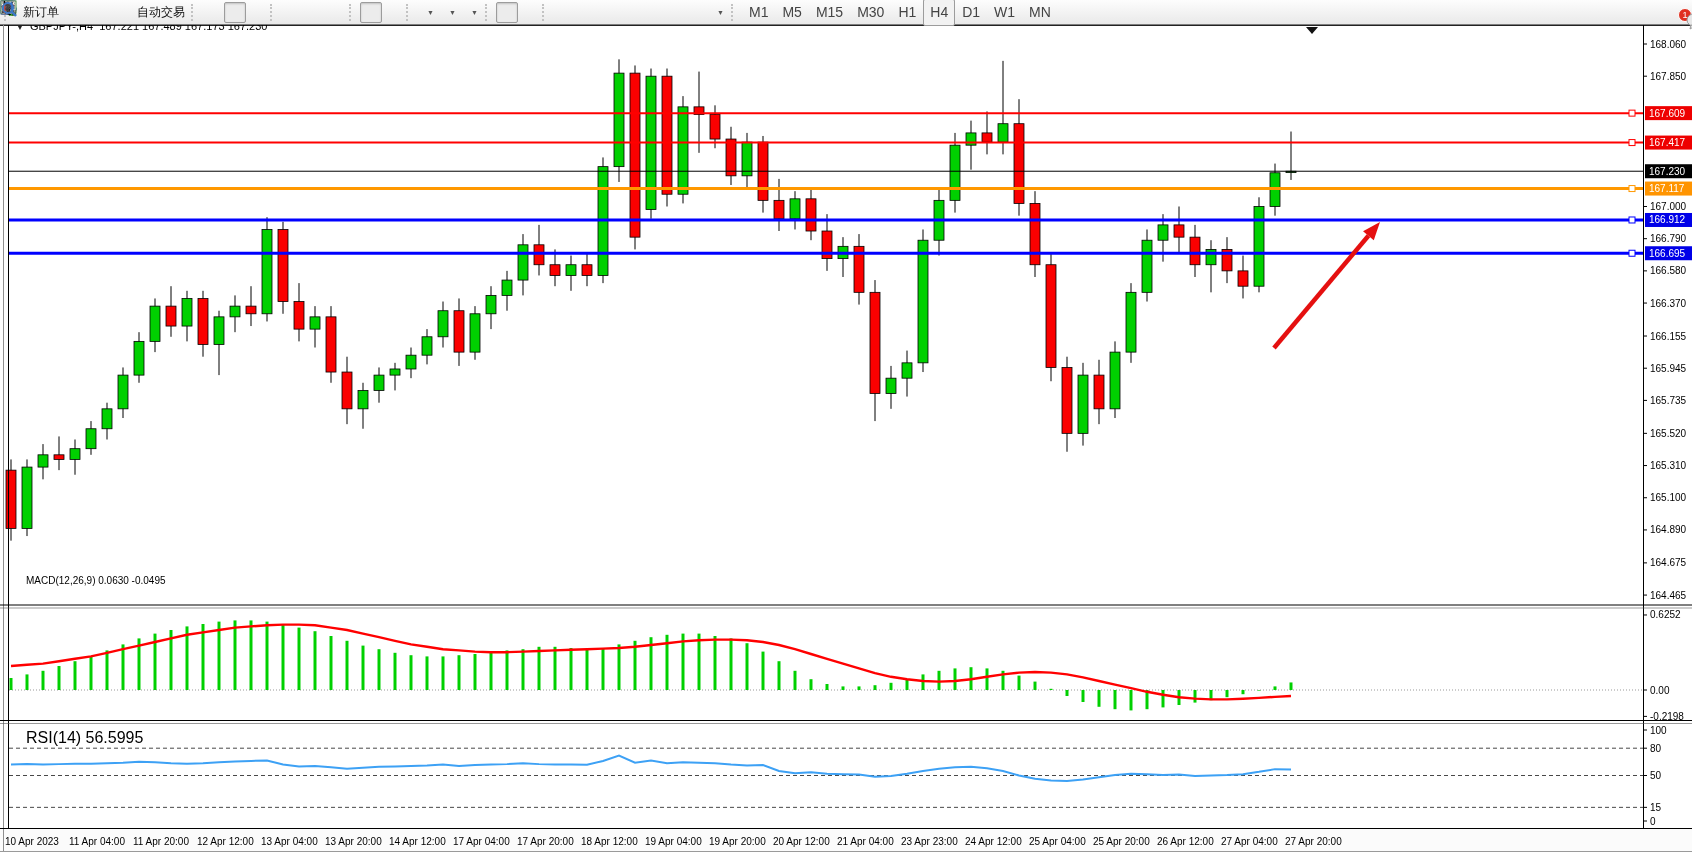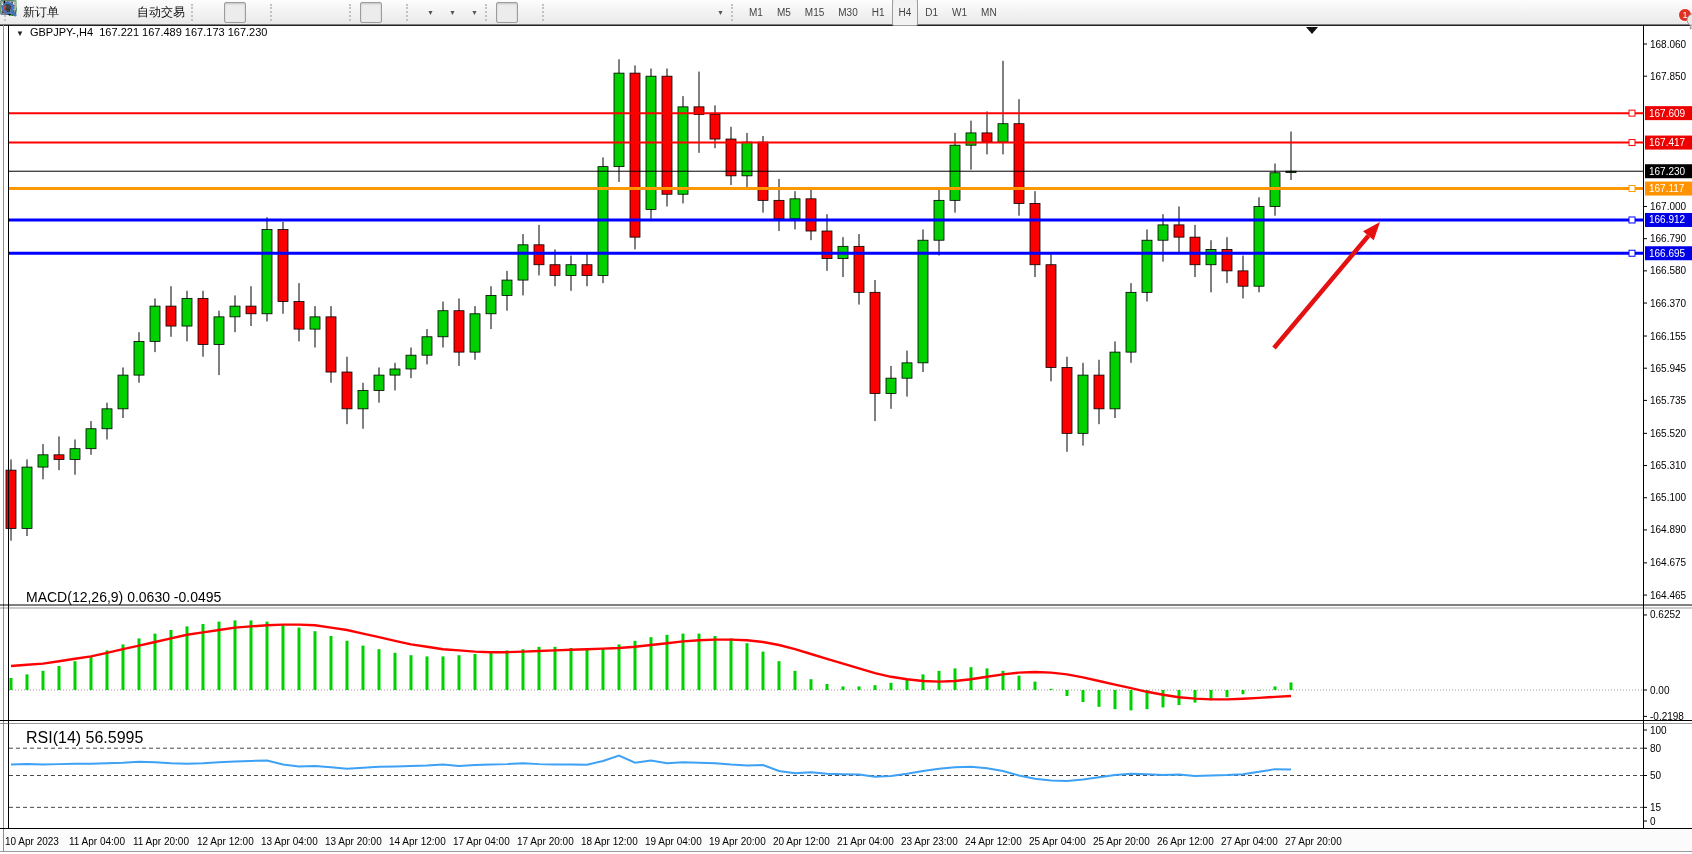--- a/index.html
+++ b/index.html
@@ -8,33 +8,33 @@
   
   .toolbar{position:absolute;top:0;left:0;width:1692px;height:25px;z-index:5;
            display:flex;align-items:center;background:linear-gradient(#fdfdfd,#e9e9e9);
            border-bottom:1px solid #7d7d7d;padding-left:2px;box-sizing:border-box}
   .grip{width:5px;height:17px;border-left:2px dotted #c2c2c2;margin:0 4px 0 2px}
   .tbtn{height:21px;min-width:22px;display:flex;align-items:center;justify-content:center;
         gap:4px;padding:0 3px;border:1px solid transparent;border-radius:2px;
         font-size:12px;color:#111;cursor:default;box-sizing:border-box}
   .tbtn.active{background:#ececec;border-color:#9c9c9c;box-shadow:inset 0 1px 2px rgba(0,0,0,.18)}
   .tbtn .dd{font-size:7px;color:#555;margin-left:1px}
-  .tf{font-size:10px;color:#444;padding:3px 6px;height:19px;display:flex;align-items:center;
+  .tf{font-size:14px;color:#444;padding:3px 6px;height:19px;display:flex;align-items:center;
       border:1px solid transparent;border-radius:2px}
   .tf.active{background:#f2f2f2;border-color:#9c9c9c}
   .right-icons{margin-left:auto;display:flex;align-items:center;margin-right:6px}
   .badge{position:absolute;top:-4px;right:-6px;background:#e03020;color:#fff;font-size:9px;
          border-radius:7px;min-width:12px;height:12px;display:flex;align-items:center;
          justify-content:center;border:1px solid #fff}
   .bubble-wrap{position:relative;margin-left:10px}
   
   .ovl{position:absolute;z-index:3;color:#000;white-space:pre}
-  #chart-title{left:16px;top:26px;font-size:11px}
+  #chart-title{left:16px;top:20px;font-size:11px}
   #chart-title .tri{font-size:8px;margin-right:6px;color:#222}
-  #macd-label{left:26px;top:589px;font-size:14px}
+  #macd-label{left:26px;top:575px;font-size:10px}
   #rsi-label{left:26px;top:729px;font-size:16px}
   svg{position:absolute;left:0;top:0;z-index:1}
 </style>
 </head>
 <body>
 
 <div class="toolbar">
   <div class="grip"></div>
 
   <div class="tbtn">

